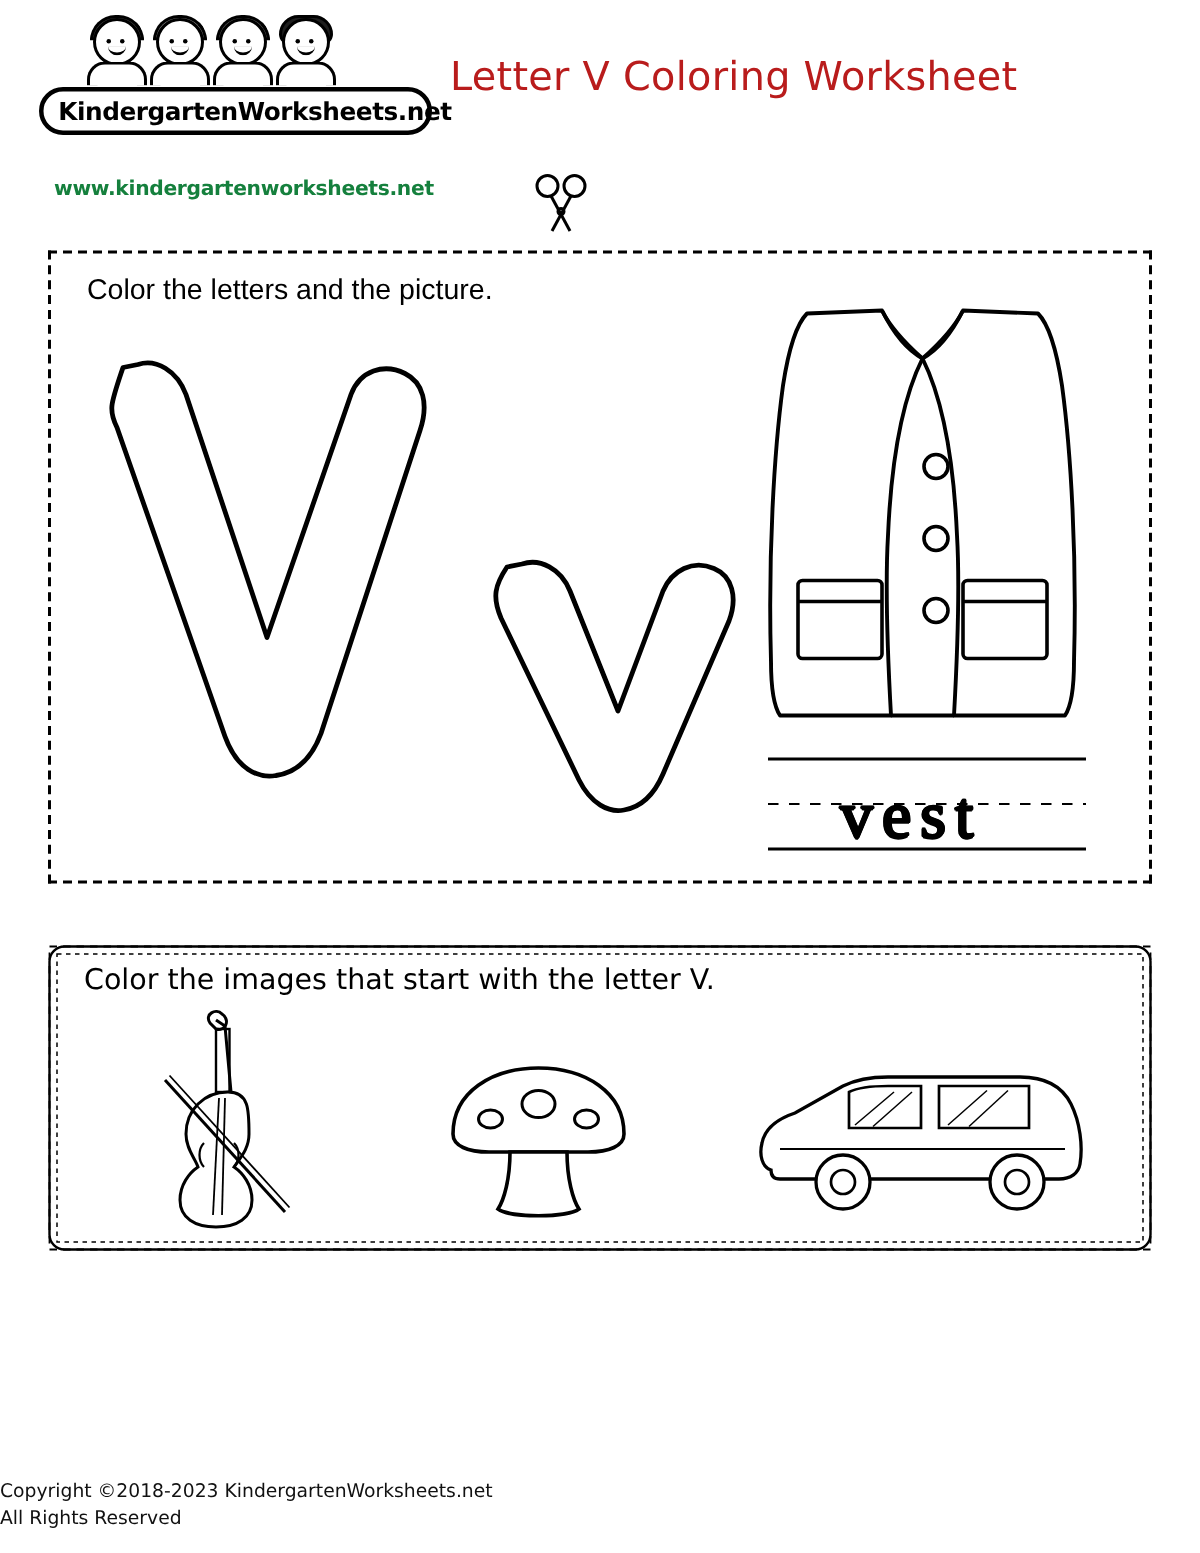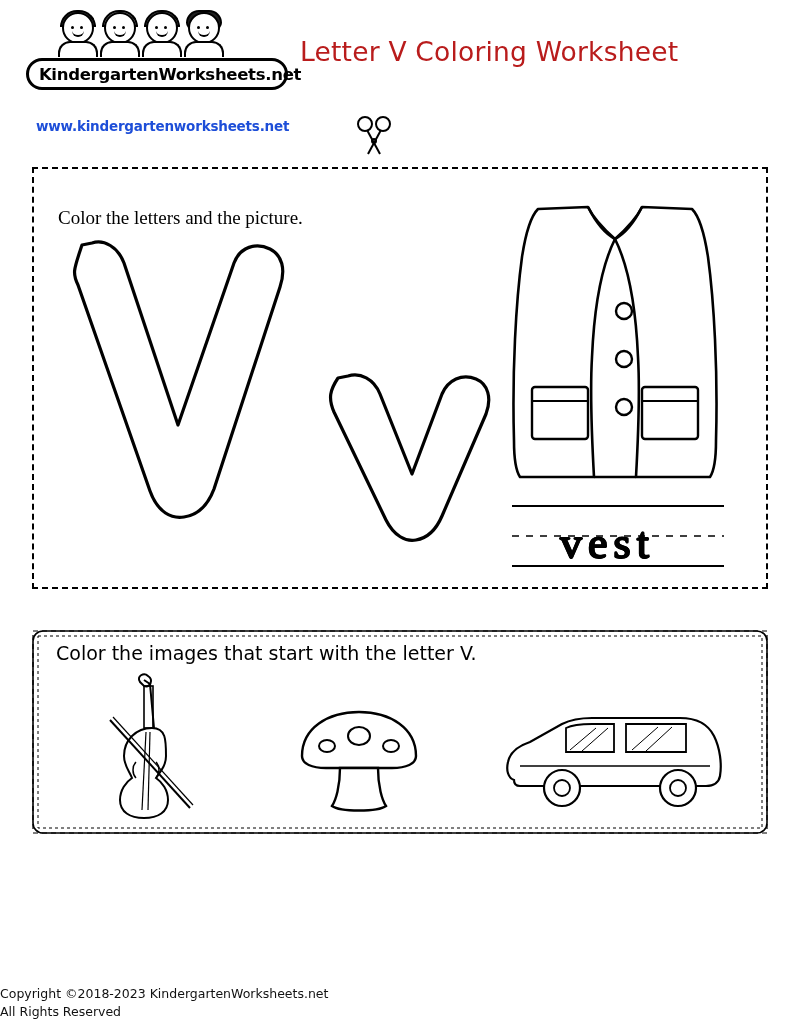--- a/index.html
+++ b/index.html
@@ -105,21 +105,21 @@
     letter-spacing: -0.3px;
     white-space: nowrap;
     padding-left: 26px;
   }
   .logo-pill-text .dark { color: #000; }
   .logo-url {
     position: absolute;
     left: 36px; top: 118px;
     font-size: 13.5px;
     font-weight: bold;
-    color: #1d4ed8;
+    color: #15803d;
     font-family: "DejaVu Sans", sans-serif;
     letter-spacing: -0.2px;
   }
 
   .title {
     position: absolute;
     left: 300px; top: 36px;
     font-size: 26.5px;
     font-family: "DejaVu Sans", sans-serif;
     letter-spacing: 0.2px;
@@ -152,22 +152,21 @@
     position: absolute;
     left: 32px; top: 167px;
     width: 736px; height: 422px;
     border: 2px dashed #000;
     background: #fff;
   }
   .sec1 .instr {
     position: absolute;
     left: 24px; top: 14px;
     font-size: 19px;
-    font-family: Liberation Serif, serif;
-    margin-top: 24px;
+    font-family: Liberation Sans, sans-serif;
   }
   .bigV { position: absolute; left: 30px; top: 60px; }
   .smallV { position: absolute; left: 290px; top: 195px; }
   .vest { position: absolute; left: 468px; top: 22px; }
   .word-lines { position: absolute; left: 478px; top: 335px; }
   .word-text {
     position: absolute;
     left: 526px; top: 349px;
     font-size: 44px;
     font-family: "Liberation Serif", serif;

